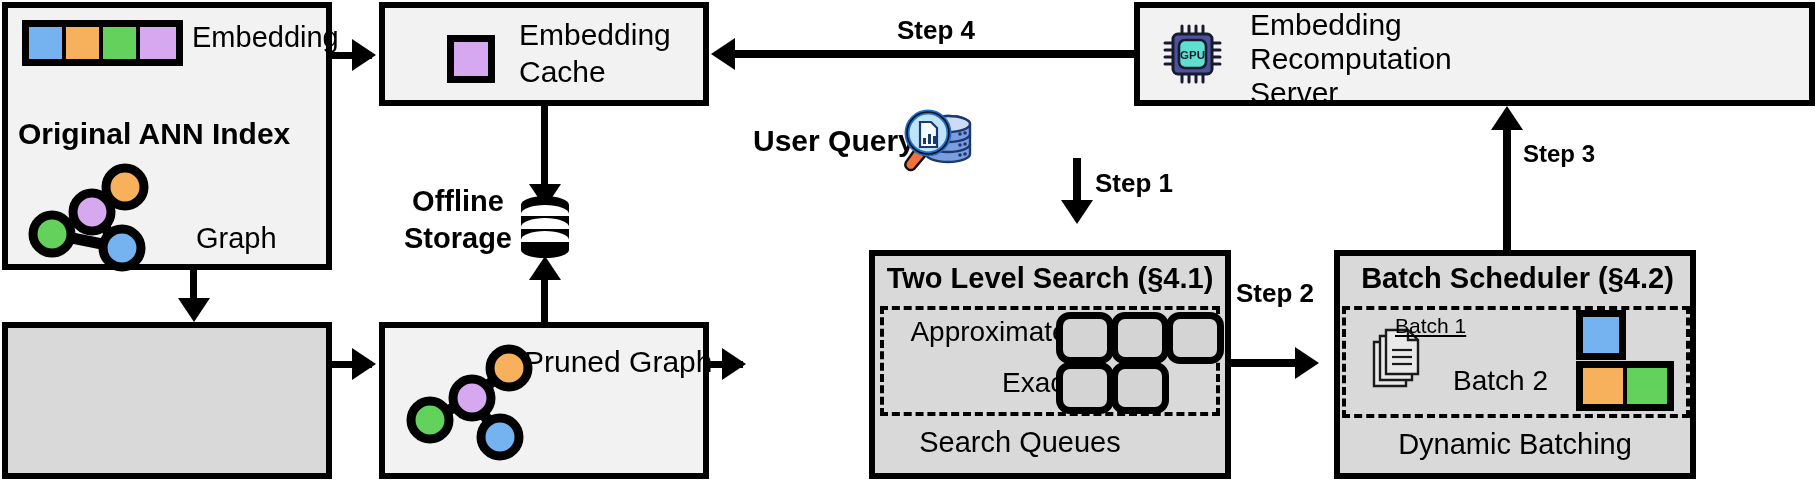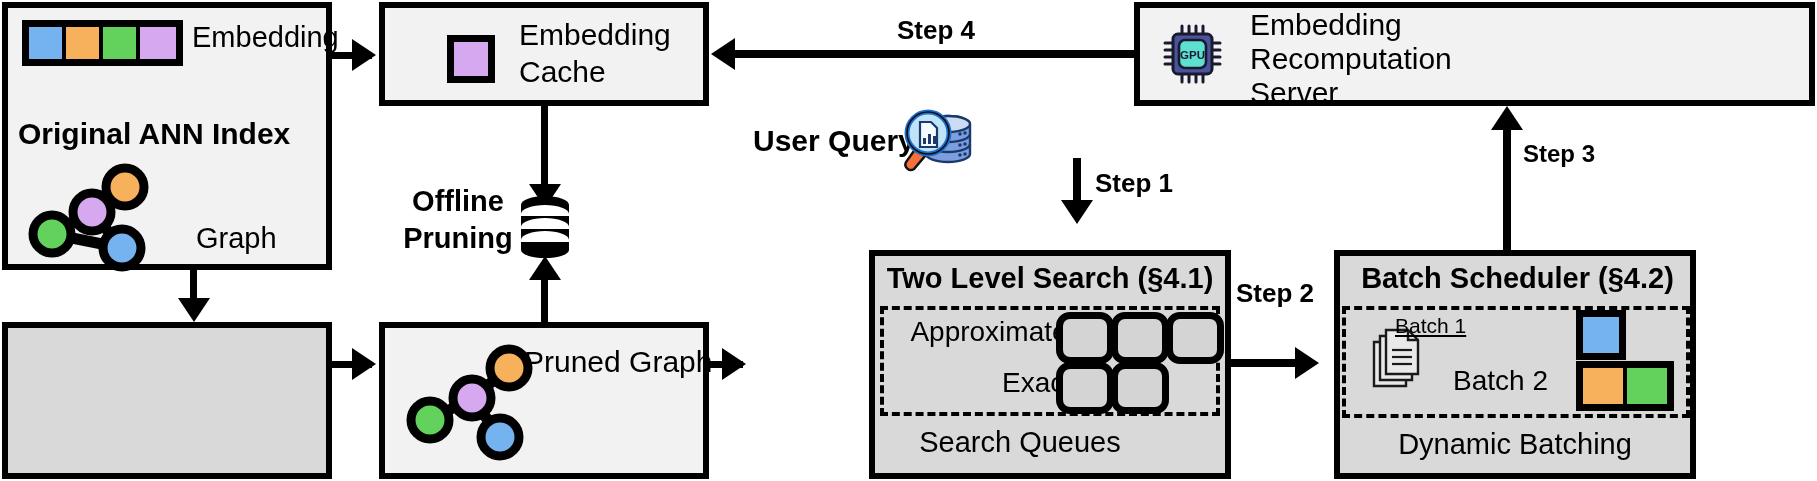--- a/index.html
+++ b/index.html
@@ -87,21 +87,21 @@
   <div class="box" style="left:379px;top:2px;width:330px;height:104px;">
   </div>
   <div class="swatch" style="left:447px;top:35px;width:48px;height:48px;background:#d6a8ef;"></div>
   <div class="lbl" style="left:519px;top:18px;font-size:30px;">Embedding</div>
   <div class="lbl" style="left:519px;top:55px;font-size:30px;">Cache</div>
 
   <div class="ln" style="left:541px;top:106px;width:7px;height:86px;"></div>
   <div class="ah down" style="left:529px;top:184px;"></div>
 
   <div class="lbl ctr bold" style="left:398px;top:185px;width:120px;font-size:29px;">Offline</div>
-  <div class="lbl ctr bold" style="left:398px;top:222px;width:120px;font-size:29px;">Pruning</div>
+  <div class="lbl ctr bold" style="left:398px;top:222px;width:120px;font-size:29px;">Storage</div>
 
   <svg class="gsvg" style="left:519px;top:196px;" width="52" height="60" viewBox="0 0 52 60">
     <g fill="#000">
       <ellipse cx="26" cy="9" rx="24" ry="9"></ellipse>
       <rect x="2" y="9" width="48" height="9"></rect>
       <ellipse cx="26" cy="18" rx="24" ry="9" fill="#fff"></ellipse>
       <rect x="2" y="20" width="48" height="11"></rect>
       <ellipse cx="26" cy="31" rx="24" ry="9" fill="#fff"></ellipse>
       <rect x="2" y="33" width="48" height="11"></rect>
       <ellipse cx="26" cy="44" rx="24" ry="9" fill="#fff"></ellipse>

